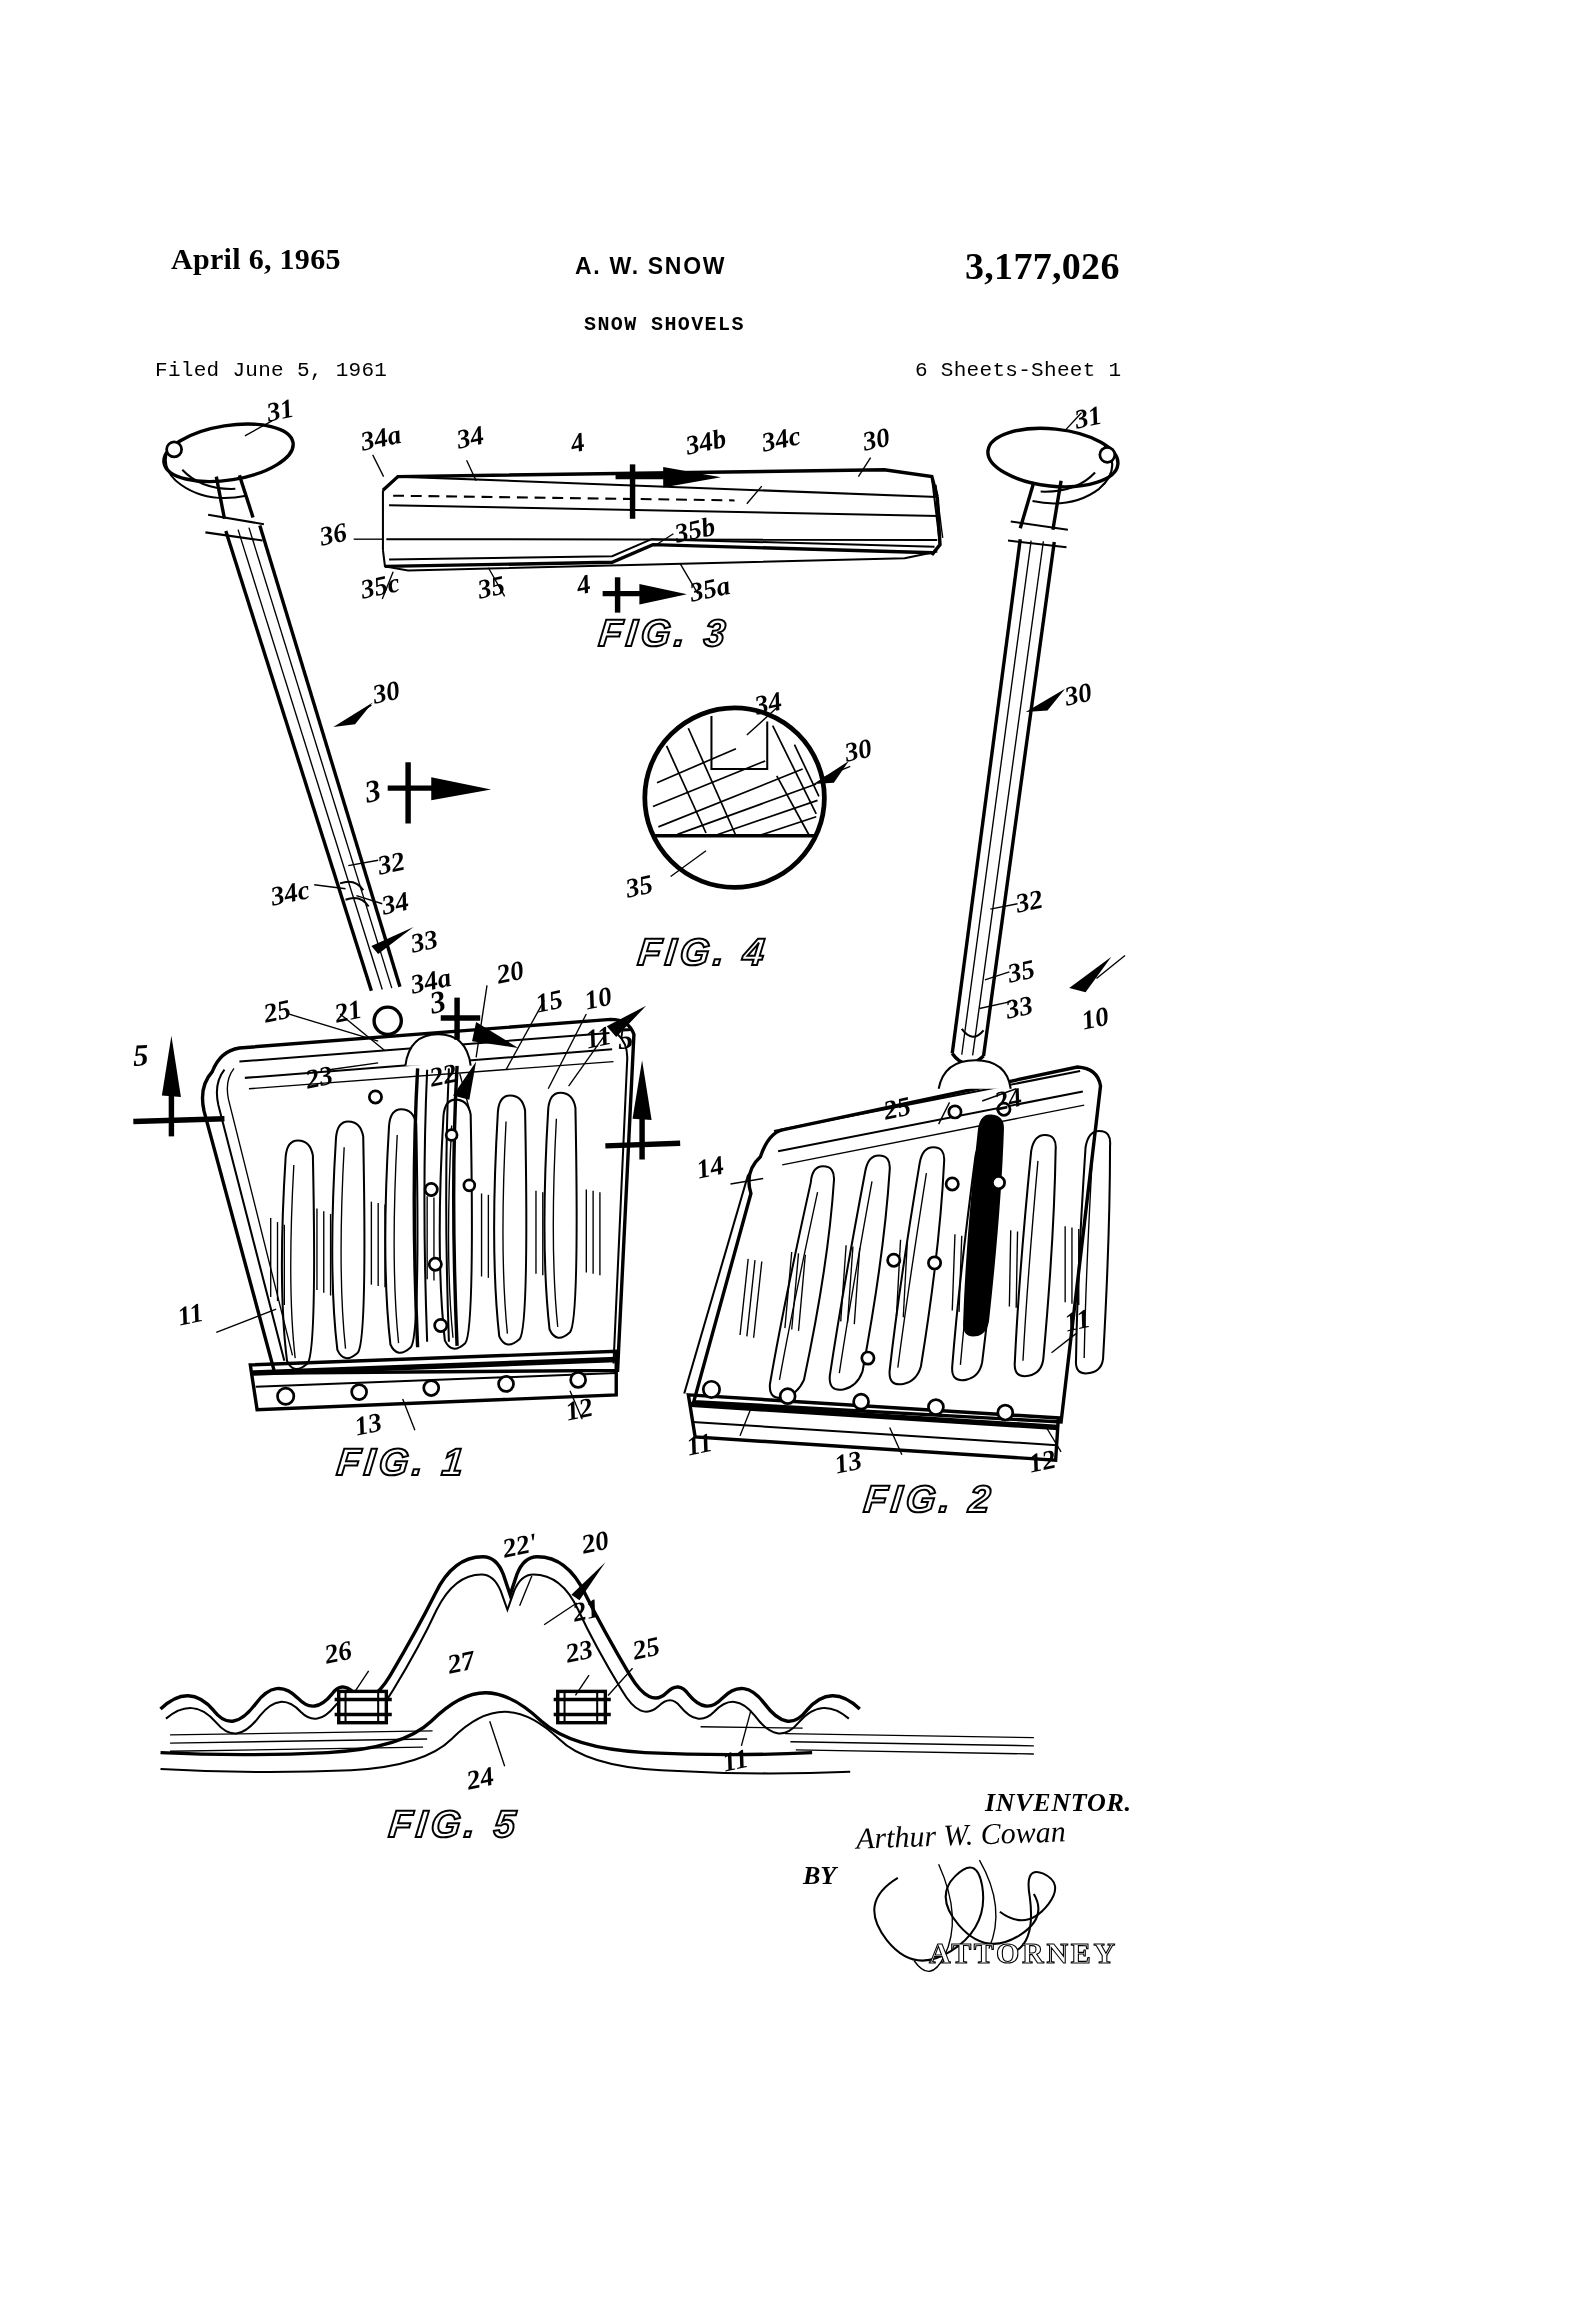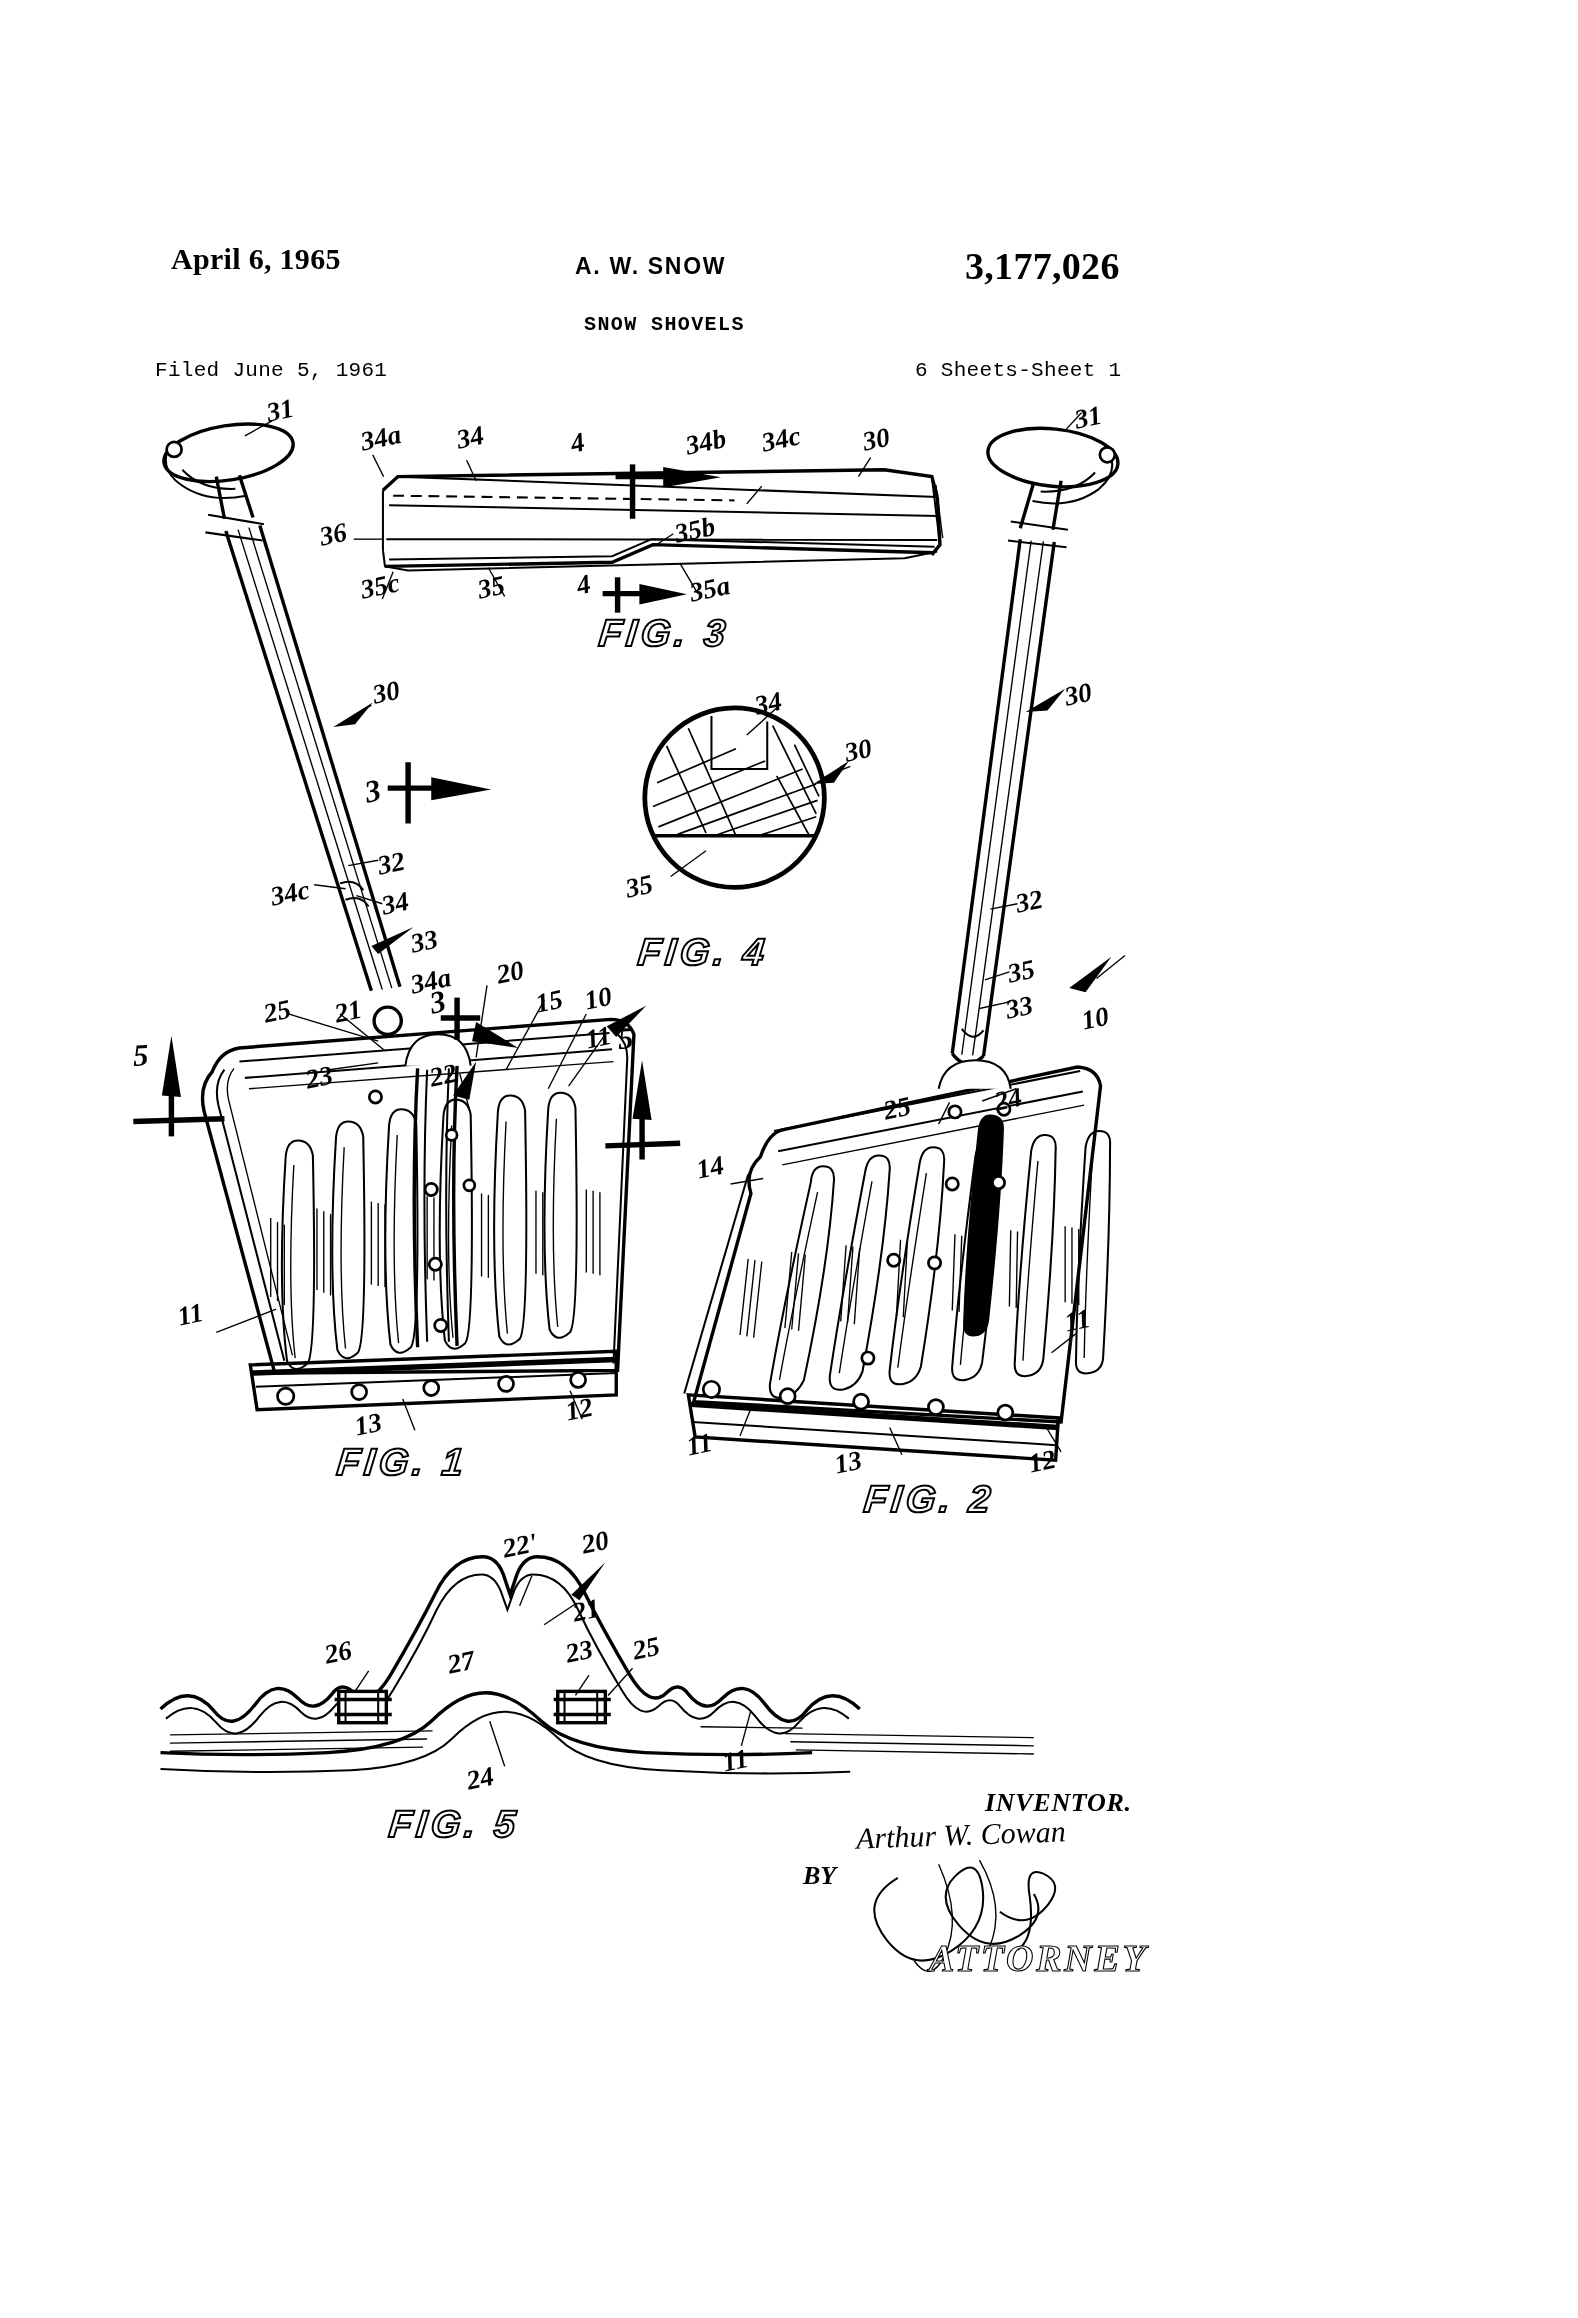--- a/index.html
+++ b/index.html
@@ -35,21 +35,21 @@
           font-style:italic;font-size:38px;letter-spacing:4.1px;white-space:nowrap;
           color:#fff;-webkit-text-stroke:2px #000;
           text-shadow:0 0 0 #000;transform:skewX(-6deg);}
 
   
   .sig-inventor{position:absolute;left:985px;top:1788px;font-family:"Liberation Serif",serif;
                 font-weight:bold;font-style:italic;font-size:26px;letter-spacing:0.7px;}
   .sig-by{position:absolute;left:803px;top:1861px;font-family:"Liberation Serif",serif;
           font-weight:bold;font-style:italic;font-size:26px;}
   .sig-attorney{position:absolute;left:929px;top:1936px;font-family:"Liberation Serif",serif;
-                font-weight:bold;font-style:italic;font-size:38px;letter-spacing:2.7px;
+                font-weight:bold;font-size:30px;letter-spacing:2.7px;
                 color:#fff;-webkit-text-stroke:1.1px #000;}
   .sig-name{position:absolute;left:856px;top:1818px;font-family:"Liberation Serif",serif;
             font-style:italic;font-size:30px;transform:rotate(-2deg);}
   svg{position:absolute;left:0;top:0;overflow:visible;}
   .ln{fill:none;stroke:#000;stroke-width:3;}
   .ln-t{fill:none;stroke:#000;stroke-width:2;}
   .ln-h{fill:none;stroke:#000;stroke-width:5;}
   .ln-vh{fill:none;stroke:#000;stroke-width:8;}
   .dash{fill:none;stroke:#000;stroke-width:3;stroke-dasharray:16 10;}
   .shade{fill:none;stroke:#000;stroke-width:2.5;}

